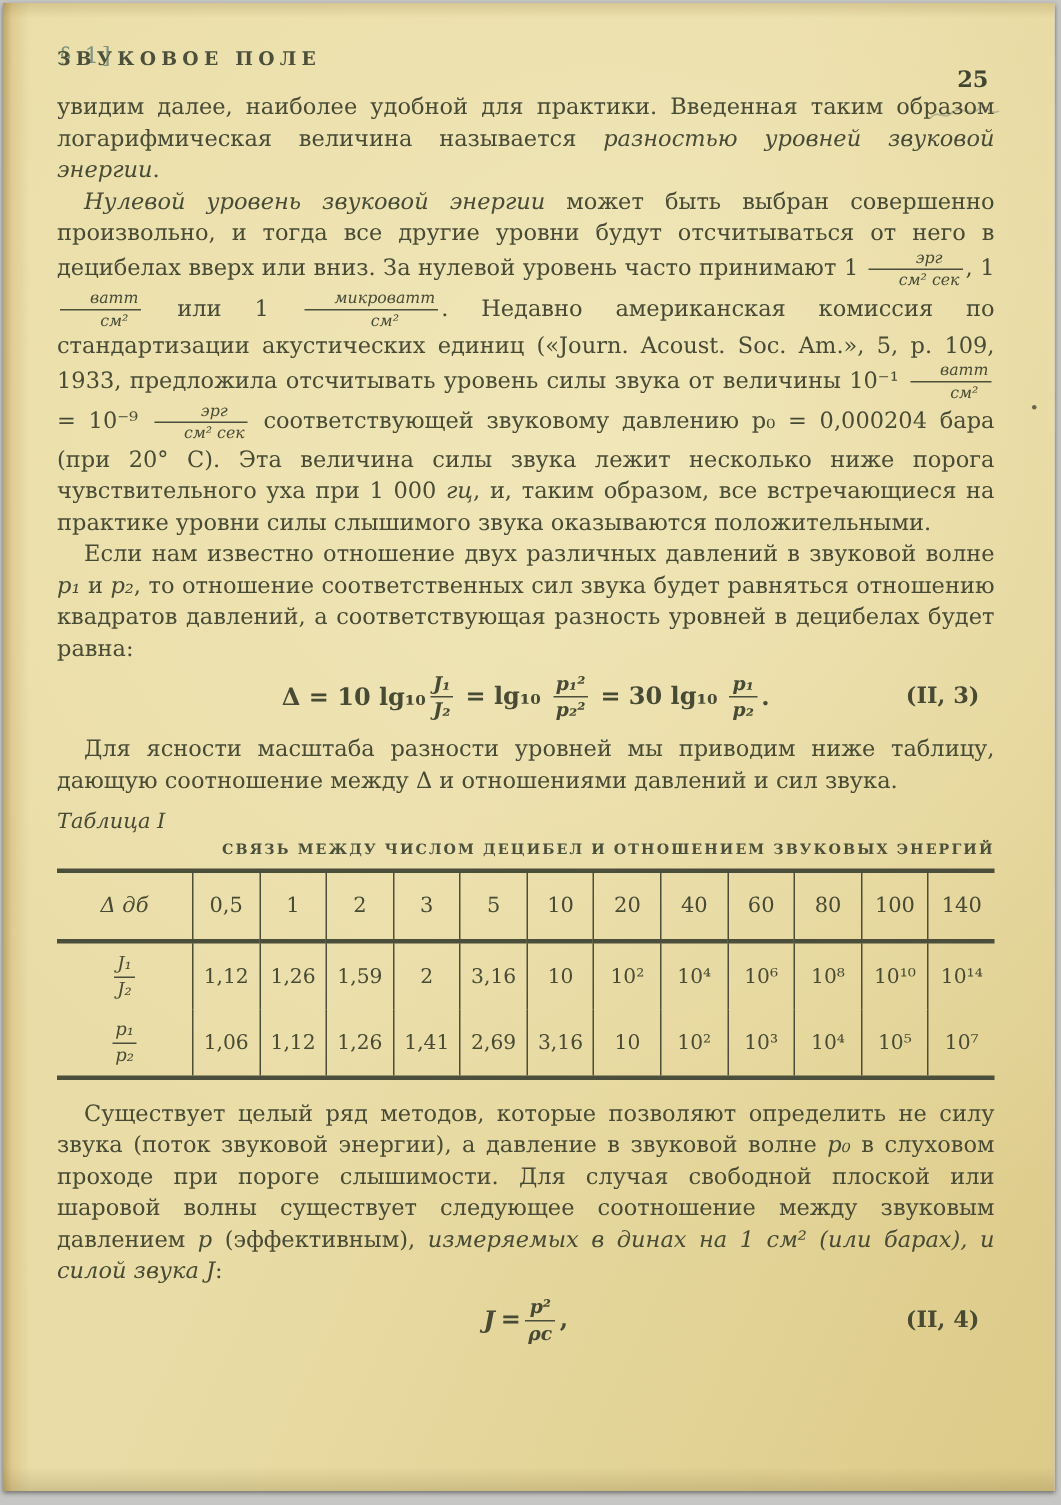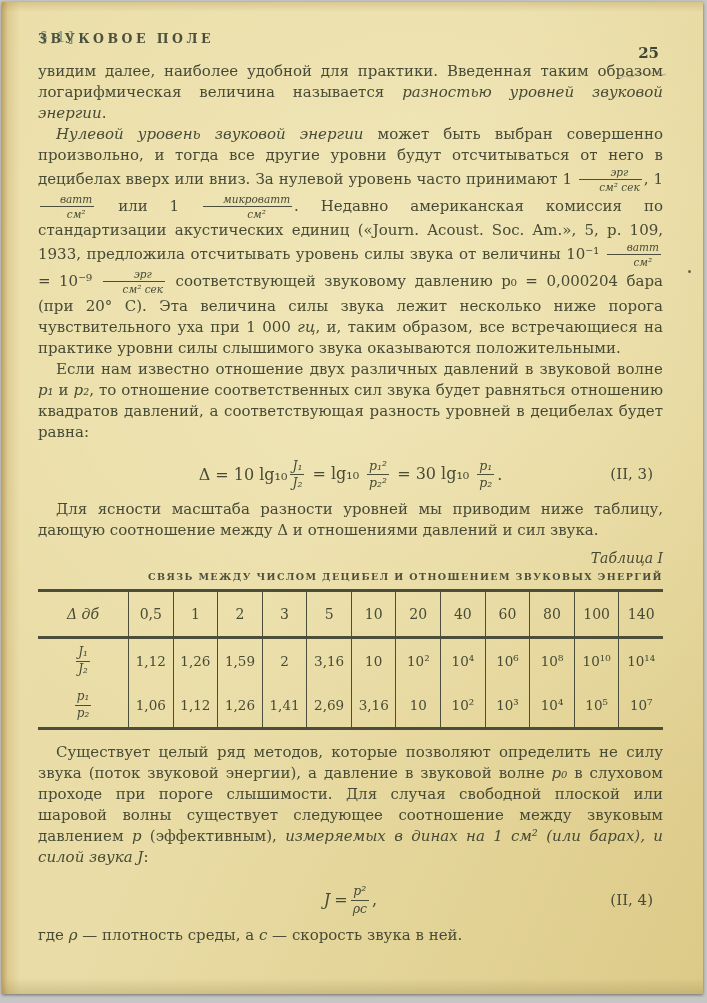--- a/index.html
+++ b/index.html
@@ -26,28 +26,28 @@
   .runtitle{position:absolute;left:0;right:0;text-align:left;top:3px;font-size:12.5px;font-weight:700;letter-spacing:3.5px;color:#4b503c;}
   .pgnum{position:absolute;right:4px;top:16px;font-size:15px;font-weight:700;color:#3f4433;}
   
   .para{font-size:15px;line-height:21px;text-align:justify;}
   .ind{text-indent:18px;}
   .it{font-style:italic;}
   .frac{display:inline-block;vertical-align:middle;text-align:center;font-size:10.5px;font-style:italic;line-height:1.15;margin:0 2px;}
   .frac .num{display:block;border-bottom:1px solid var(--rule);padding:0 2px 1px;}
   .frac .den{display:block;padding:1px 2px 0;}
   
-  .eq{position:relative;text-align:center;margin:16px 0 9px;font-size:16px;line-height:1;}
+  .eq{position:relative;text-align:center;margin:6px 0 9px;font-size:16px;line-height:1;font-weight:bold;}
   .eq .piece{vertical-align:middle;}
   .eq .op{margin:0 5px;vertical-align:middle;}
   .eq .frac{font-size:12.5px;margin:0 3px;}
   .eq .tag{position:absolute;right:10px;top:50%;transform:translateY(-50%);font-size:15px;}
   .eq .lhs{font-style:italic;margin-right:4px;}
   
-  .tbl-title{text-align:right;font-size:14px;font-style:italic;margin-top:9px;}
+  .tbl-title{text-align:left;font-size:14px;font-style:italic;margin-top:9px;}
   .tbl-caption{text-align:right;font-size:9.5px;font-weight:700;letter-spacing:1.4px;color:#4b503c;margin:5px 0 7px;}
   .dtable{display:grid;grid-template-columns:90px repeat(12,1fr);border-top:3px solid var(--rule);border-bottom:3.5px solid var(--rule);margin-bottom:12px;}
   .cell{border-left:1.2px solid var(--rule);display:flex;align-items:center;justify-content:center;font-size:13.5px;min-height:44px;}
   .cell.first{border-left:none;}
   .cell.head{border-bottom:3px solid var(--rule);min-height:47px;font-size:14px;}
   .cell .frac{font-size:12px;}
   
   .smudge{position:absolute;right:36px;top:66px;opacity:.5;}
   .speck{position:absolute;right:12px;top:268px;width:3px;height:3px;border-radius:50%;background:#3c3f30;opacity:.75;}
 </style>
@@ -139,16 +139,15 @@
       <div class="cell">10⁷</div>
     </div>
 
     <p class="para ind"><span>Существует целый ряд методов, которые позволяют определить не силу звука (поток звуковой энергии), а давление в звуковой волне </span><span class="it">p₀</span><span> в слуховом проходе при пороге слышимости. Для случая свободной плоской или шаровой волны существует следующее соотношение между звуковым давлением </span><span class="it">p</span><span> (эффективным), </span><span class="it">измеряемых в динах на 1 см² (или барах), и силой звука J</span><span>:</span></p>
 
     <div class="eq">
       <span class="lhs piece">J</span><span class="piece">=</span><span class="frac"><span class="num">p²</span><span class="den">ρc</span></span><span class="piece">,</span>
       <span class="tag">(II, 4)</span>
     </div>
 
-    <p class="para"><span>где </span><span class="it">ρ</span><span> — плотность среды, а </span><span class="it">c</span><span> — скорость звука в ней.</span></p>
 
   </div>
 </div>
 
 </body></html>

